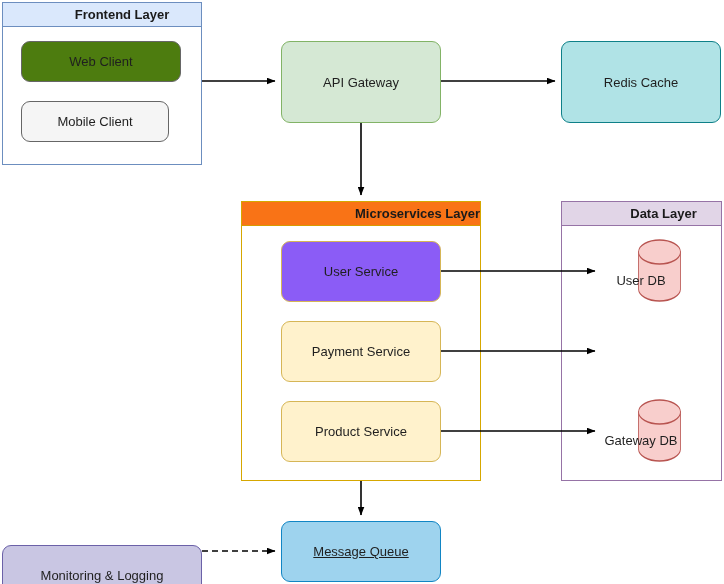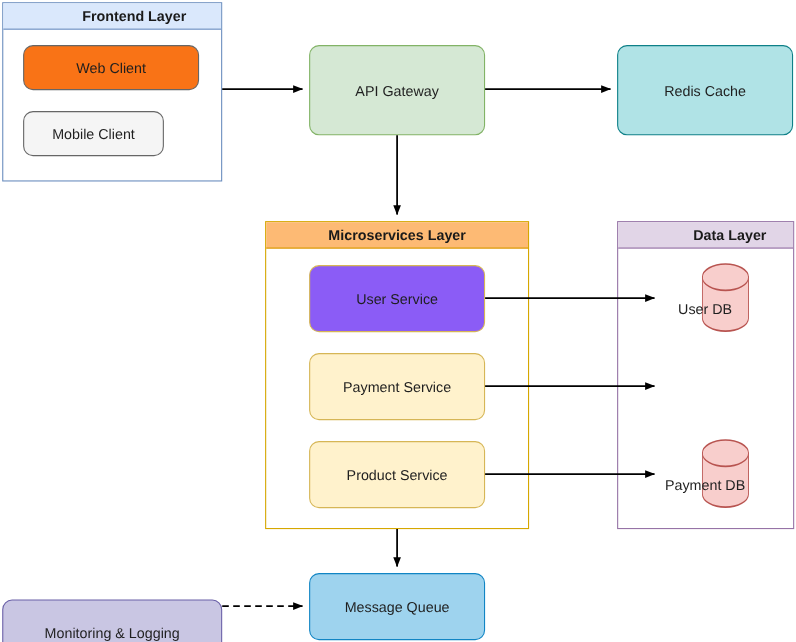--- a/index.html
+++ b/index.html
@@ -74,52 +74,52 @@
 </head>
 <body>
 
 <div id="canvas">
 
   <div class="layer-box" id="layer-frontend-layer" style="left: 2px; top: 2px; width: 200px; height: 163px; border: 1px solid rgb(108, 142, 191);">
     <div class="layer-title" style="background: rgb(218, 232, 252); border-bottom: 1px solid rgb(108, 142, 191); padding-left: 40px;">Frontend Layer</div>
   </div>
 
   <div class="layer-box" id="layer-microservices-layer" style="left: 241px; top: 201px; width: 240px; height: 280px; border: 1px solid rgb(214, 167, 0);">
-    <div class="layer-title" style="background: #fdba74; border-bottom: 1px solid rgb(215, 155, 0);">Microservices Layer</div>
+    <div class="layer-title" style="background: #f97316; border-bottom: 1px solid rgb(215, 155, 0); text-align: right;">Microservices Layer</div>
   </div>
 
   <div class="layer-box" id="layer-data-layer" style="left: 561px; top: 201px; width: 161px; height: 280px; border: 1px solid rgb(150, 115, 166);">
     <div class="layer-title" style="background: rgb(225, 213, 231); border-bottom: 1px solid rgb(150, 115, 166); padding-left: 44px;">Data Layer</div>
   </div>
 
-  <div class="node" id="node-web-client" style="left: 21px; top: 41px; width: 160px; height: 41px; background: #f97316; border: 1px solid rgb(102, 102, 102);">Web Client</div>
-  <div class="node" id="node-mobile-client" style="left: 21px; top: 101px; width: 128px; height: 41px; background: rgb(245, 245, 245); border: 1px solid rgb(102, 102, 102); text-align: right;">Mobile Client</div>
+  <div class="node" id="node-web-client" style="left: 21px; top: 41px; width: 160px; height: 41px; background: #4d7c0f; border: 1px solid rgb(102, 102, 102);">Web Client</div>
+  <div class="node" id="node-mobile-client" style="left: 21px; top: 101px; width: 148px; height: 41px; background: rgb(245, 245, 245); border: 1px solid rgb(102, 102, 102); text-align: right;">Mobile Client</div>
   <div class="node" id="node-api-gateway" style="left: 281px; top: 41px; width: 160px; height: 82px; background: rgb(213, 232, 212); border: 1px solid rgb(130, 179, 102);">API Gateway</div>
   <div class="node" id="node-redis-cache" style="left: 561px; top: 41px; width: 160px; height: 82px; background: rgb(176, 227, 230); border: 1px solid rgb(14, 128, 136);">Redis Cache</div>
   <div class="node" id="node-user-service" style="left: 281px; top: 241px; width: 160px; height: 61px; background: #8b5cf6; border: 1px solid rgb(214, 182, 86);">User Service</div>
   <div class="node" id="node-payment-service" style="left: 281px; top: 321px; width: 160px; height: 61px; background: rgb(255, 242, 204); border: 1px solid rgb(214, 182, 86);">Payment Service</div>
   <div class="node" id="node-product-service" style="left: 281px; top: 401px; width: 160px; height: 61px; background: rgb(255, 242, 204); border: 1px solid rgb(214, 182, 86);">Product Service</div>
-  <div class="node" id="node-message-queue" style="left: 281px; top: 521px; width: 160px; height: 61px; background: rgb(158, 211, 238); border: 1px solid rgb(17, 133, 196);">Message Queue</div>
+  <div class="node" id="node-message-queue" style="left: 281px; top: 521px; width: 160px; height: 61px; background: rgb(158, 211, 238); border: 1px solid rgb(17, 133, 196); text-decoration: underline;">Message Queue</div>
   <div class="node" id="node-monitoring-logging" style="left: 2px; top: 521px; width: 200px; height: 61px; background: rgb(201, 198, 227); border: 1px solid rgb(107, 97, 168); margin-top: 24px;">Monitoring &amp; Logging</div>
 
   <div class="db" id="db-user-db" style="left: 601px; top: 239px; width: 80px; height: 63px;">
     <svg width="100%" height="100%" viewBox="0 0 80 63" preserveAspectRatio="none">
       <path class="cyl-body" d="M 1 13 L 1 50 A 39 12 0 0 0 79 50 L 79 13 Z" stroke-width="1.5" fill="#f8cecc" stroke="#b85450"></path>
       <ellipse class="cyl-top" cx="40" cy="13" rx="39" ry="12" stroke-width="1.5" fill="#f8cecc" stroke="#b85450"></ellipse>
     </svg>
     <div class="db-label">User DB</div>
   </div>
 
 
   <div class="db" id="db-product-db" style="left: 601px; top: 399px; width: 80px; height: 63px;">
     <svg width="100%" height="100%" viewBox="0 0 80 63" preserveAspectRatio="none">
       <path class="cyl-body" d="M 1 13 L 1 50 A 39 12 0 0 0 79 50 L 79 13 Z" stroke-width="1.5" fill="#f8cecc" stroke="#b85450"></path>
       <ellipse class="cyl-top" cx="40" cy="13" rx="39" ry="12" stroke-width="1.5" fill="#f8cecc" stroke="#b85450"></ellipse>
     </svg>
-    <div class="db-label">Payment DB</div>
+    <div class="db-label">Gateway DB</div>
   </div>
 
   <svg class="edge-svg" id="edges">
     <defs>
       <marker id="arrowhead" markerWidth="9" markerHeight="7" refX="8.5" refY="3.5" orient="auto" markerUnits="userSpaceOnUse">
         <polygon points="0 0, 9 3.5, 0 7" fill="#000000"></polygon>
       </marker>
     </defs>
   <path d="M 202 81 L 275 81" stroke="#000000" stroke-width="1.6" fill="none" marker-end="url(#arrowhead)"></path>
       <path d="M 441 81 L 555 81" stroke="#000000" stroke-width="1.6" fill="none" marker-end="url(#arrowhead)"></path>

